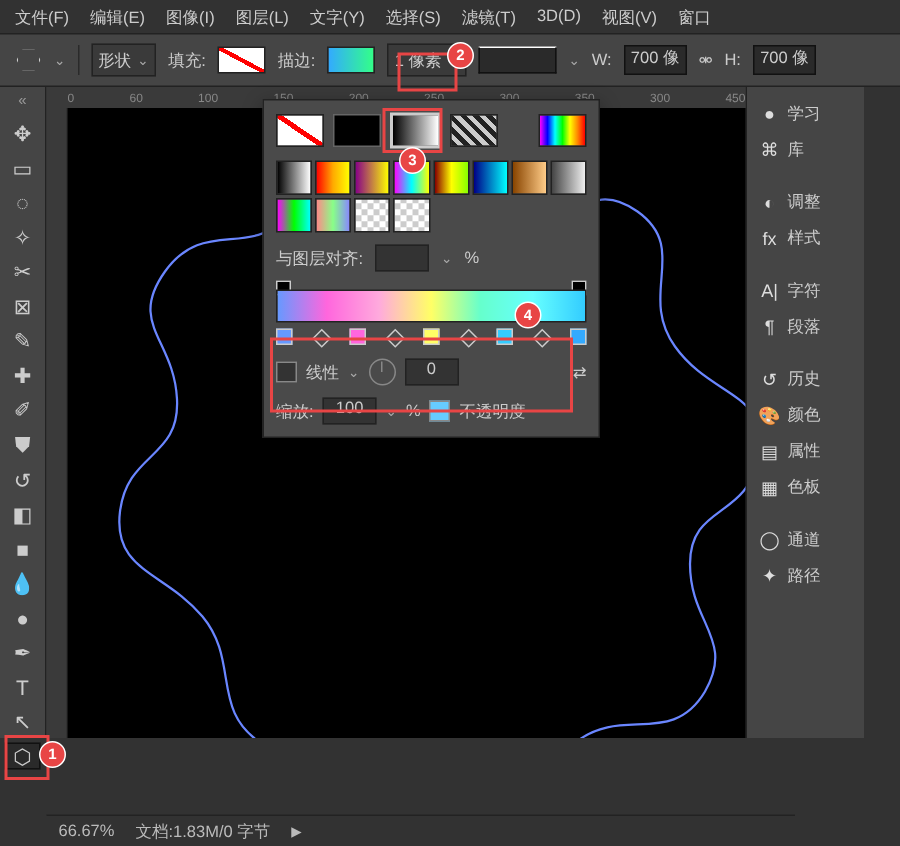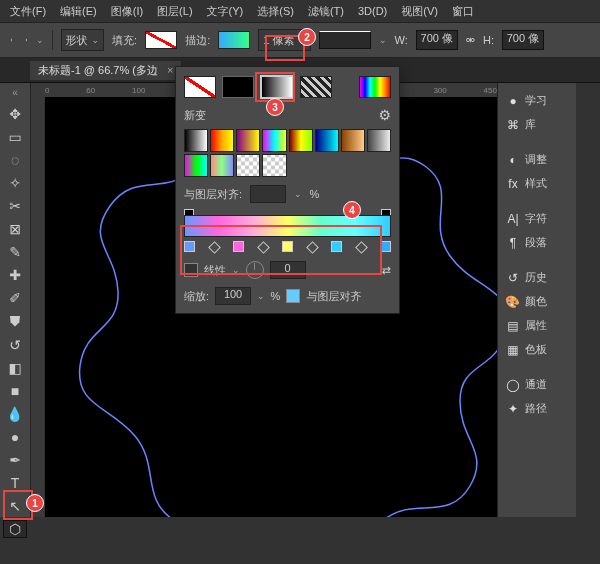--- a/index.html
+++ b/index.html
@@ -98,26 +98,20 @@
     </div>
     <div style="width:50px;height:16px;background:#2a2a2a;border:1px solid #111;border-top:1px solid #fff;"></div>
     <span class="chev">⌄</span>
     <span>W:</span>
     <div class="num-field">700 像</div>
     <span>⚮</span>
     <span>H:</span>
     <div class="num-field">700 像</div>
   </div>
 
-  <div class="tabbar">
-    <div class="tab">
-      <span>未标题-1 @ 66.7% (多边</span>
-      <span class="x">×</span>
-    </div>
-  </div>
 
   <div class="work" style="height:434px; position:relative;">
     <div class="tool-col">
       <div style="font-size:10px;color:#999;margin-bottom:2px">«</div>
     <div class="tool-btn">✥</div>
         <div class="tool-btn">▭</div>
         <div class="tool-btn">◌</div>
         <div class="tool-btn">✧</div>
         <div class="tool-btn">✂</div>
         <div class="tool-btn">⊠</div>
@@ -223,33 +217,34 @@
           <span class="picon">◯</span>
           <span>通道</span>
         </div>
         <div class="panel-btn">
           <span class="picon">✦</span>
           <span>路径</span>
         </div>
       </div>
   </div>
 
+  <div class="statusbar">
+    <span>66.67%</span>
+    <span>文档:1.83M/0 字节</span>
+    <span style="font-size:9px">▶</span>
+  </div>
 
   <div class="gradient-panel">
     <div class="gp-row">
       <div class="gp-swatch gp-nofill"></div>
       <div class="gp-swatch gp-solid"></div>
       <div class="gp-swatch gp-grad-bw"></div>
       <div class="gp-swatch gp-pat"></div>
       <div style="flex:1"></div>
       <div class="gp-rainbow"></div>
-    </div>
-    <div class="gp-header">
-      <span>新变</span>
-      <span class="gp-gear">⚙</span>
     </div>
     <div class="presets">
       <div class="preset" style="background:linear-gradient(90deg,#000,#fff)"></div>
       <div class="preset" style="background:linear-gradient(90deg,#f00,#fa0,#ff0)"></div>
       <div class="preset" style="background:linear-gradient(90deg,#808,#ff0)"></div>
       <div class="preset" style="background:linear-gradient(90deg,#f0f,#0ff,#ff0)"></div>
       <div class="preset" style="background:linear-gradient(90deg,#800,#ff0,#8f0)"></div>
       <div class="preset" style="background:linear-gradient(90deg,#008,#0ff)"></div>
       <div class="preset" style="background:linear-gradient(90deg,#840,#fc8)"></div>
       <div class="preset" style="background:linear-gradient(90deg,#444,#eee)"></div>
@@ -290,21 +285,21 @@
       <div class="gp-num">0</div>
       <div style="flex:1"></div>
       <span>⇄</span>
     </div>
     <div class="gp-bottom">
       <span>缩放:</span>
       <div class="gp-num">100</div>
       <span class="chev">⌄</span>
       <span>%</span>
       <div class="gp-check" style="background:#6cf"></div>
-      <span>与图层对齐</span>
+      <span>不透明度</span>
     </div>
   </div>
 
   <div class="redbox" style="left:3px; top:490px; width:26px; height:26px;"></div>
   <div class="callout" style="left:26px; top:494px;">1</div>
   <div class="redbox" style="left:265px; top:35px; width:36px; height:22px;"></div>
   <div class="callout" style="left:298px; top:28px;">2</div>
   <div class="redbox" style="left:255px; top:72px; width:36px; height:26px;"></div>
   <div class="callout" style="left:266px; top:98px;">3</div>
   <div class="redbox" style="left:180px; top:225px; width:198px; height:46px;"></div>

